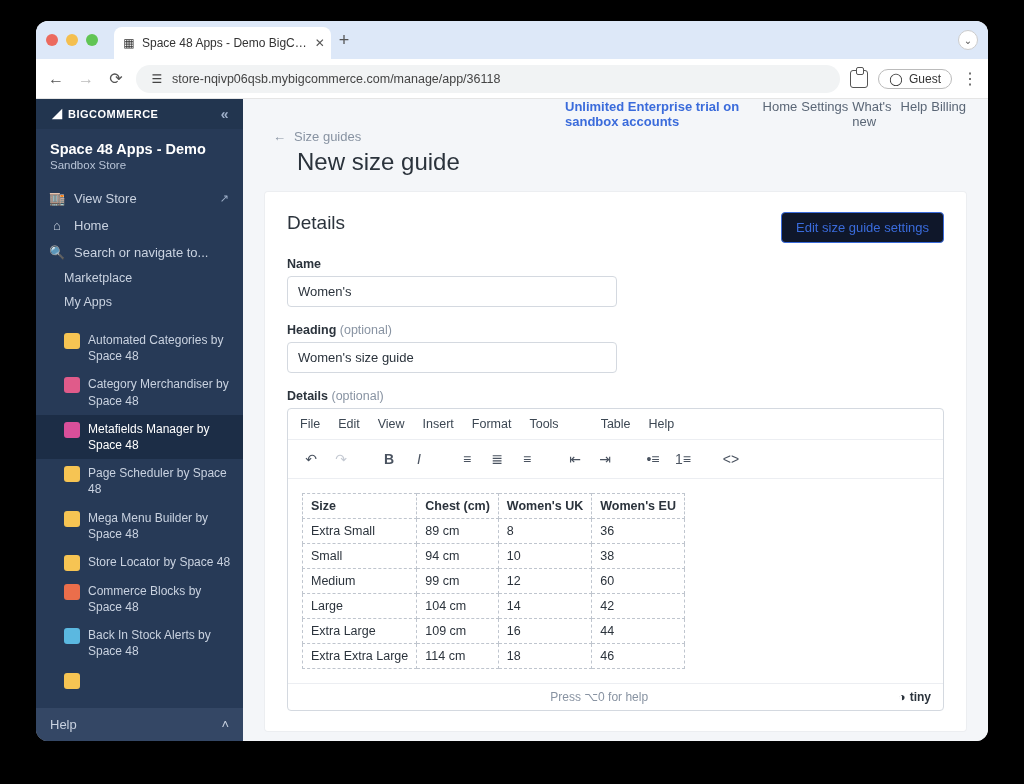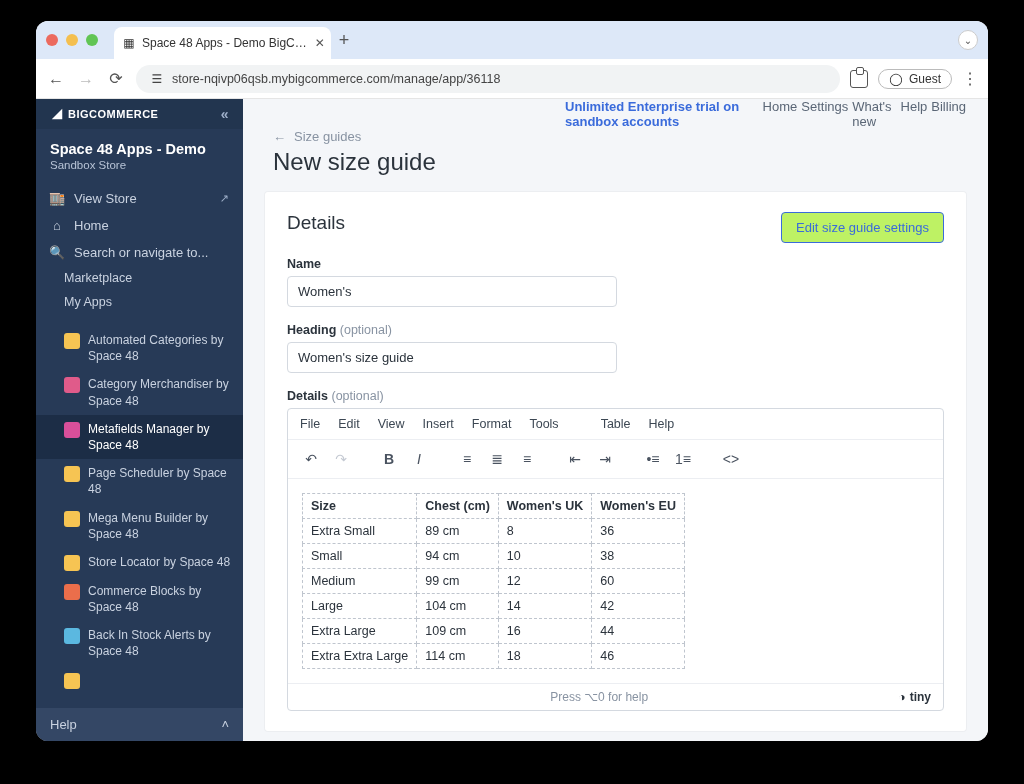--- a/index.html
+++ b/index.html
@@ -42,25 +42,25 @@
   .app-item { display:flex; align-items:flex-start; gap:8px; padding:6px 12px 6px 28px; font-size:12px; color:#c9d2e0; cursor:pointer; line-height:1.35;}
   .app-item.active { background:#1c2d46; color:#fff; }
   .app-icon { width:16px; height:16px; border-radius:3px; flex:0 0 16px; margin-top:1px; background:#fff; display:flex; align-items:center; justify-content:center; font-size:9px; }
   .sidebar-foot { background:#344765; padding:9px 14px; display:flex; justify-content:space-between; align-items:center; font-size:13px; color:#c9d2e0;}
 
   .main { flex:1; background:#f4f6f9; display:flex; flex-direction:column; overflow:auto; }
   .topnav { height:32px; display:flex; align-items:flex-start; justify-content:flex-end; gap:4px; padding:0 22px; font-size:13px; color:#5a6676; }
   .topnav a { color:#5a6676; cursor:pointer; }
   .topnav .trial { color:#3a6bdb; font-weight:600; margin-right:auto; margin-left:300px;}
   .back-row { display:flex; align-items:center; gap:8px; padding:0 30px; height:26px; font-size:13px; color:#8893a2; cursor:pointer;}
-  .page-title { font-size:24px; font-weight:400; color:#2b333c; padding:4px 30px 16px; }
+  .page-title { font-size:24px; font-weight:400; color:#2b333c; padding:4px 30px 16px;margin-left:24px; }
   .card { background:#fff; margin:0 22px 16px; border-radius:3px; padding:20px 22px 6px; box-shadow:0 0 0 1px rgba(0,0,0,0.03); }
   .card-head { display:flex; justify-content:space-between; align-items:flex-start; margin-bottom:14px;}
   .card-title { font-size:19px; font-weight:500; color:#2b333c; }
-  .outline-btn { border:1px solid #3a6bdb; color:#3a6bdb; background:#bef264; border-radius:4px; padding:7px 14px; font-size:13px; cursor:pointer;}
+  .outline-btn { border:1px solid #3a6bdb; color:#3a6bdb; background:#0f172a; border-radius:4px; padding:7px 14px; font-size:13px; cursor:pointer;}
   .field-label { font-size:12.5px; font-weight:700; color:#2b333c; margin-bottom:5px; }
   .field-label .opt { color:#8893a2; font-weight:400;}
   .text-input { width:330px; border:1px solid #d4d9e0; border-radius:4px; padding:7px 10px; font-size:13px; color:#2b333c; margin-bottom:16px; display:block;}
   .editor { border:1px solid #d4d9e0; border-radius:4px; }
   .ed-menus { display:flex; gap:18px; padding:8px 12px; font-size:12.5px; color:#3c4753; border-bottom:1px solid #eceef2;}
   .ed-toolbar { display:flex; gap:4px; padding:6px 10px; align-items:center; border-bottom:1px solid #eceef2; color:#4a5360;}
   .tbtn { width:26px; height:26px; display:flex; align-items:center; justify-content:center; font-size:14px; border-radius:3px; cursor:pointer;}
   .tspace { width:14px; }
   .ed-body { padding:14px; min-height:200px; }
   table.size { border-collapse:collapse; font-size:12.5px; color:#2b333c; }

